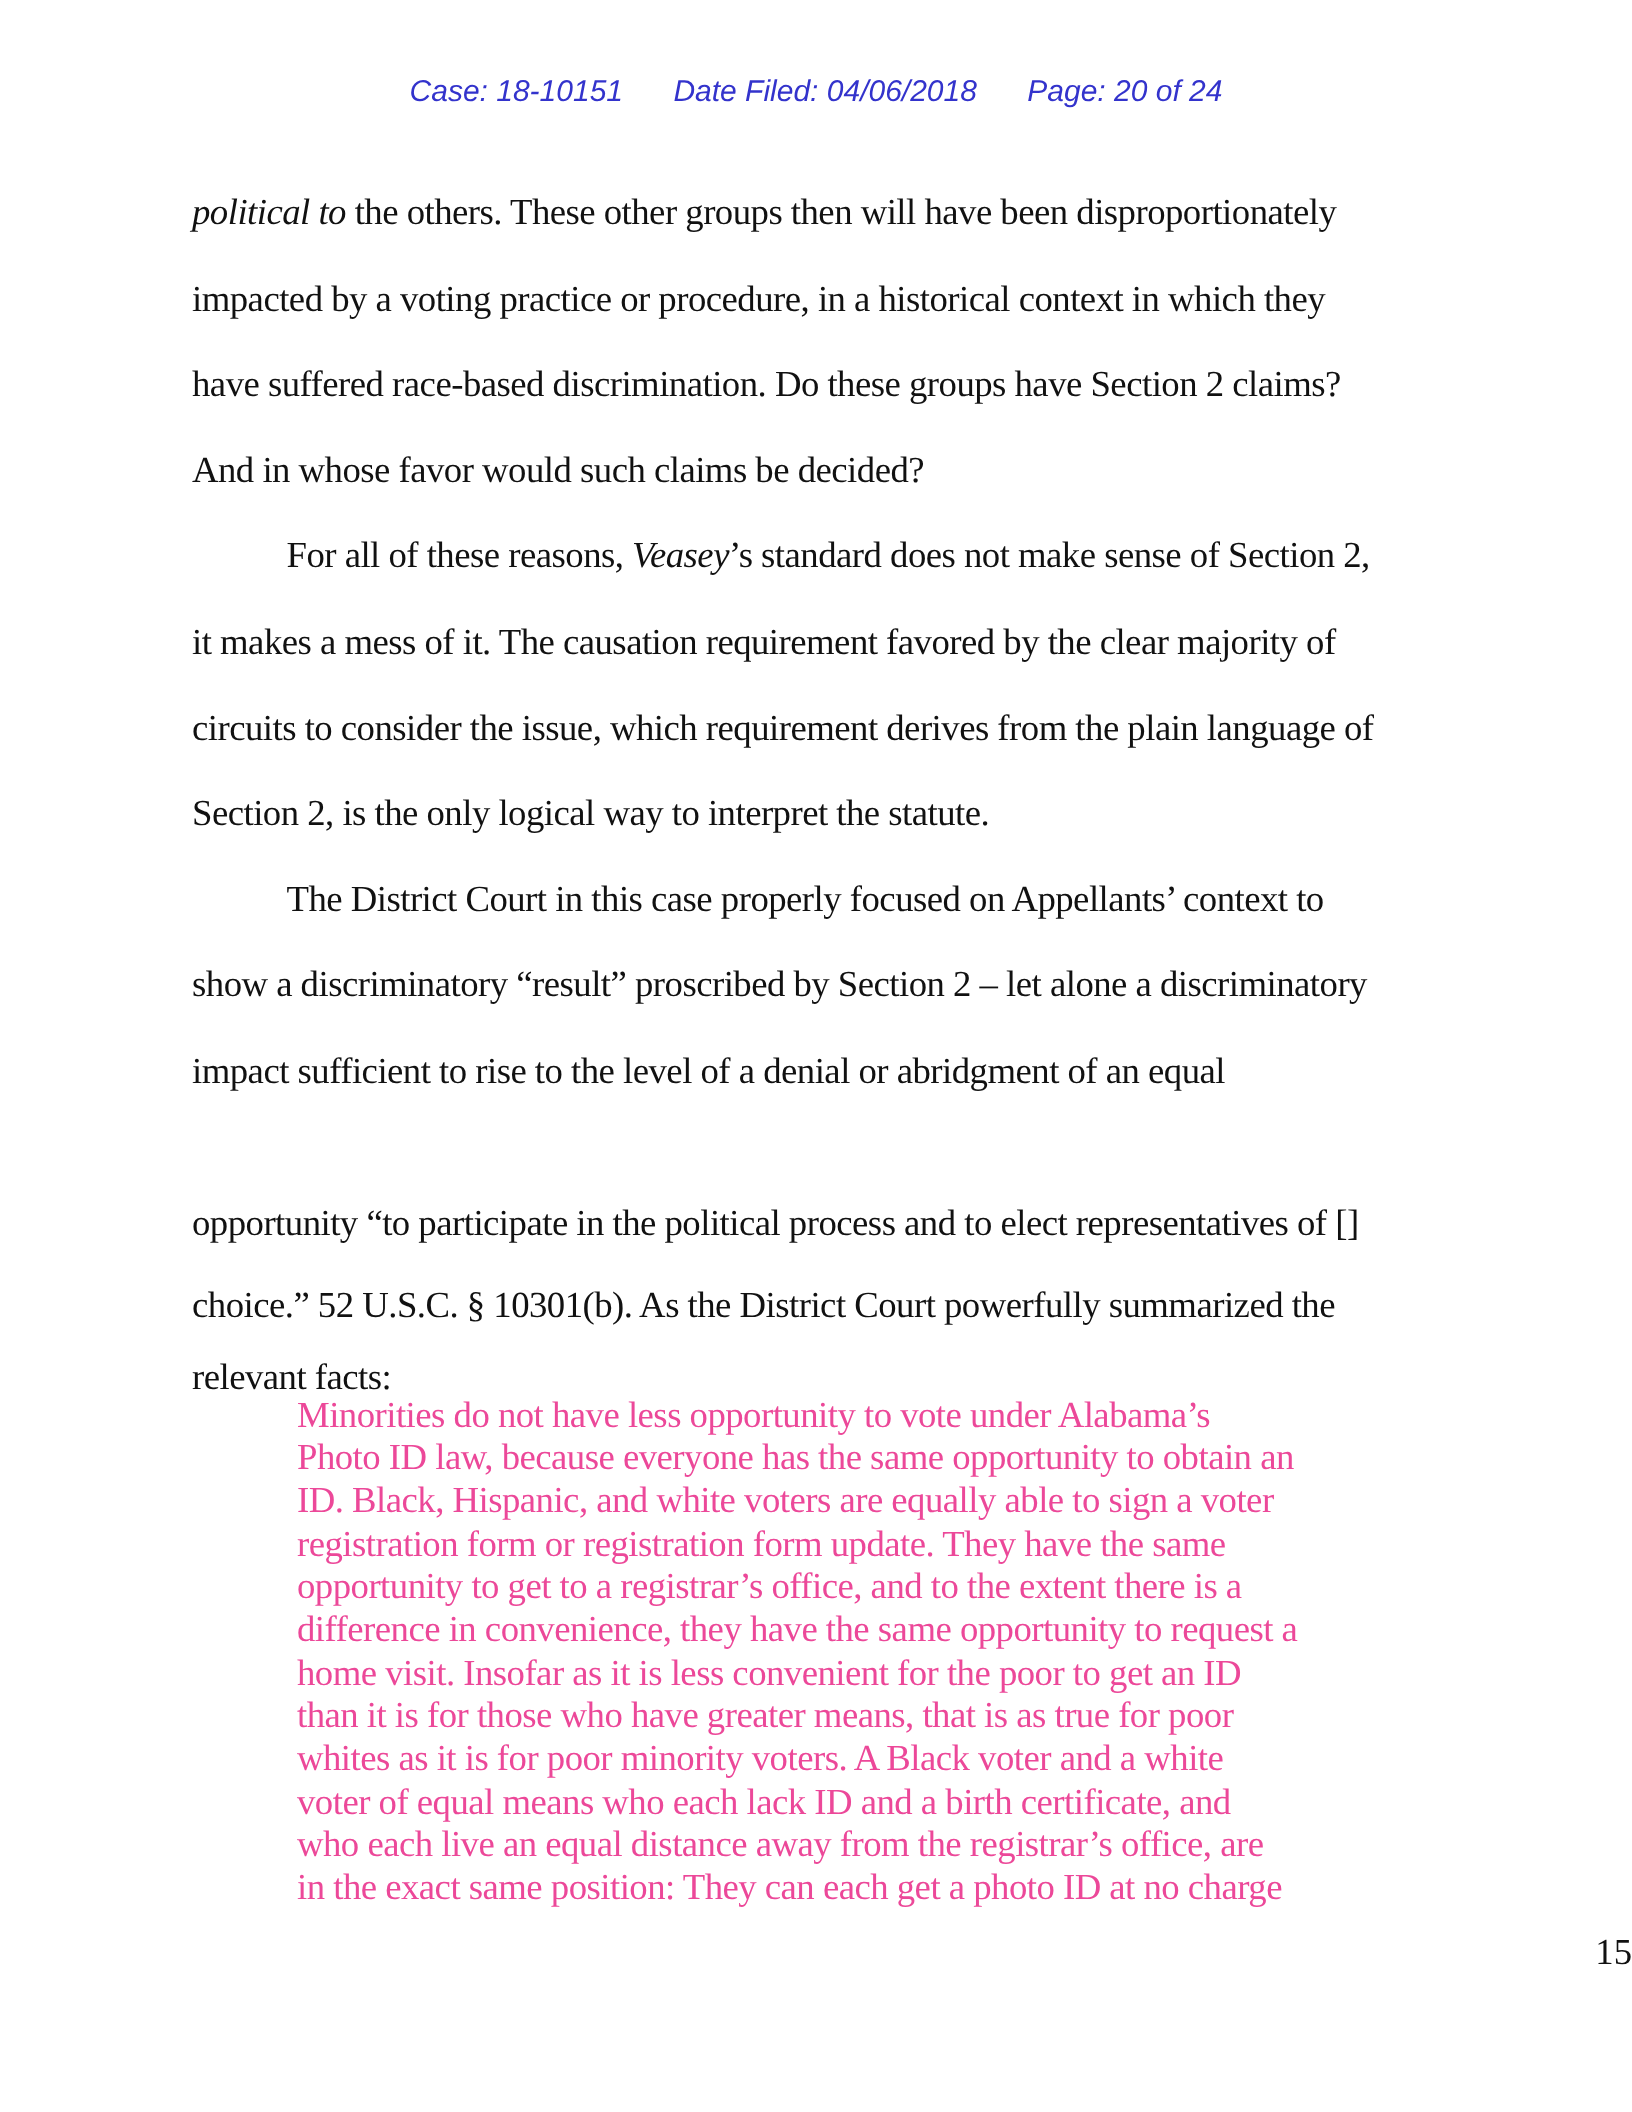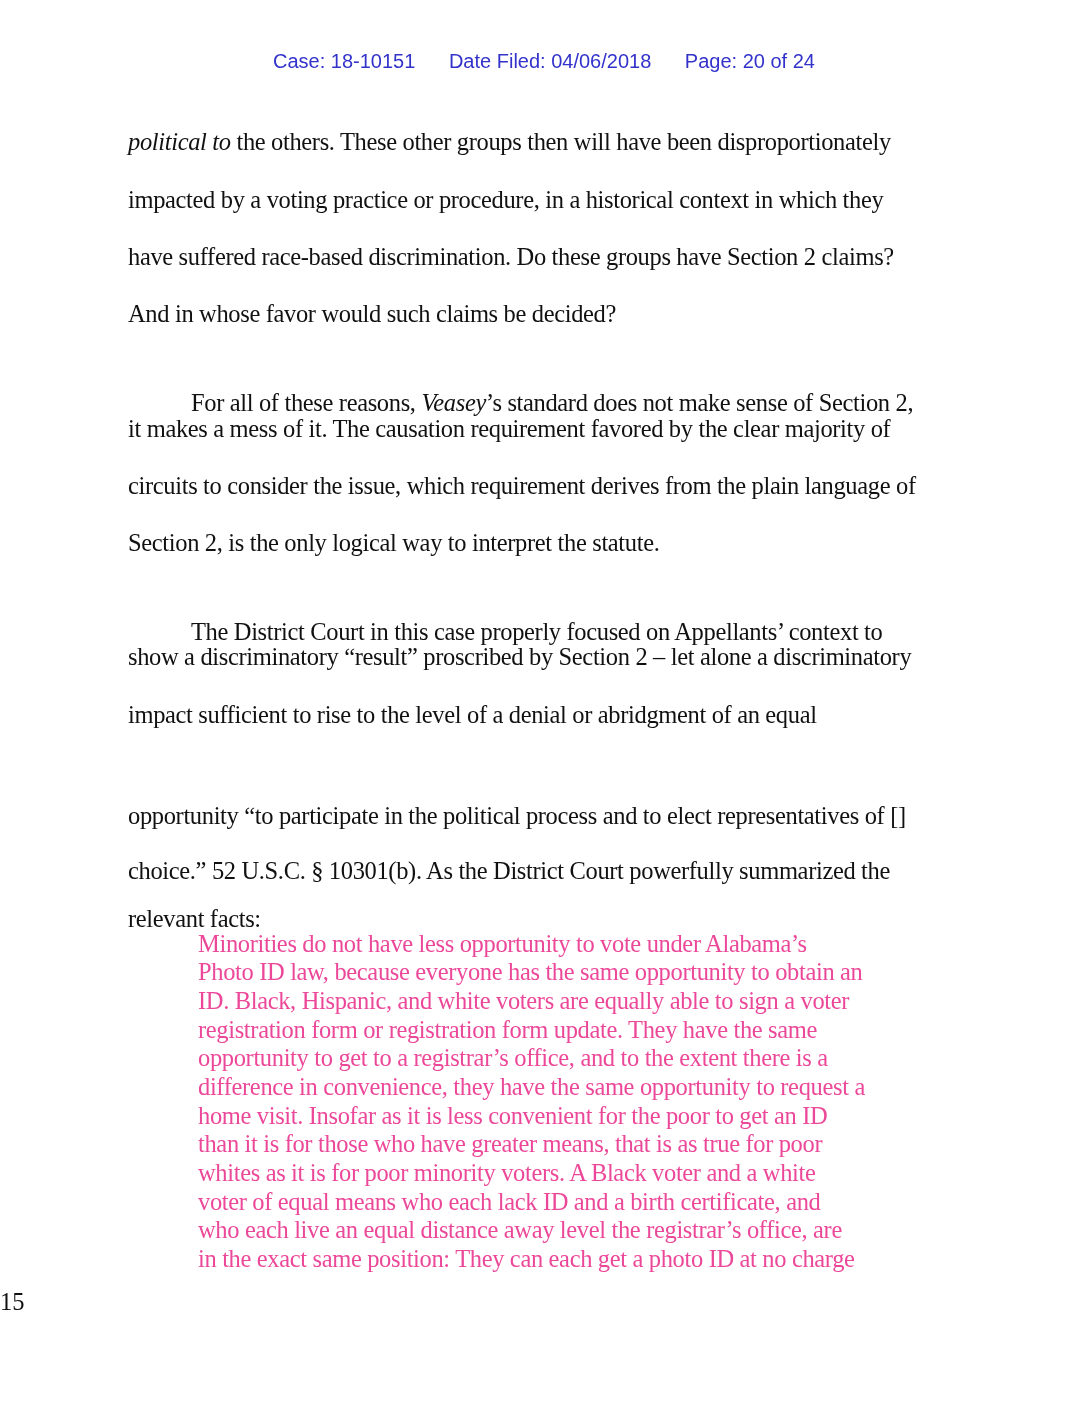--- a/index.html
+++ b/index.html
@@ -1,34 +1,34 @@
 <!DOCTYPE html>
 <html><head>
 <meta charset="utf-8">
 <style>
   html, body { margin: 0; padding: 0; background: #ffffff; }
   body { width: 1088px; height: 1408px; position: relative; overflow: hidden; }
   .header {
     position: absolute; top: 50px; left: 0; width: 1088px; text-align: center;
     font-family: "Liberation Sans", sans-serif; font-size: 20px; color: #3333cc;
   }
-  .header span { margin: 0 14px; }
+  .header span { margin: 0 14px; font-style: italic; }
   .line {
     position: absolute; left: 128px; white-space: nowrap;
     font-family: "Liberation Serif", serif; font-size: 24.5px; color: #111;
     letter-spacing: -0.35px;
   }
-  .ind { left: 191px; margin-top: 32px; }
+  .ind { left: 191px; }
   .q {
     position: absolute; left: 198px; white-space: nowrap;
     font-family: "Liberation Serif", serif; font-size: 24.5px; color: #ec4899;
     letter-spacing: -0.35px;
   }
   .pn {
-    position: absolute; top: 1288px; left: 0; width: 1088px; text-align: left;
+    position: absolute; top: 1288px; left: 0; width: 1088px; text-align: right;
     font-family: "Liberation Serif", serif; font-size: 24.5px; color: #111;
   }
   i { font-style: italic; }
 </style>
 </head>
 <body>
 
 <div class="header">
   <span>Case: 18-10151</span>
   <span>Date Filed: 04/06/2018</span>
@@ -56,17 +56,17 @@
   <div class="q" style="top:930px">Minorities do not have less opportunity to vote under Alabama’s</div>
   <div class="q" style="top:958px">Photo ID law, because everyone has the same opportunity to obtain an</div>
   <div class="q" style="top:987px">ID.  Black, Hispanic, and white voters are equally able to sign a voter</div>
   <div class="q" style="top:1016px">registration form or registration form update.  They have the same</div>
   <div class="q" style="top:1044px">opportunity to get to a registrar’s office, and to the extent there is a</div>
   <div class="q" style="top:1073px">difference in convenience, they have the same opportunity to request a</div>
   <div class="q" style="top:1102px">home visit.  Insofar as it is less convenient for the poor to get an ID</div>
   <div class="q" style="top:1130px">than it is for those who have greater means, that is as true for poor</div>
   <div class="q" style="top:1159px">whites as it is for poor minority voters.  A Black voter and a white</div>
   <div class="q" style="top:1188px">voter of equal means who each lack ID and a birth certificate, and</div>
-  <div class="q" style="top:1216px">who each live an equal distance away level the registrar’s office, are</div>
+  <div class="q" style="top:1216px">who each live an equal distance away from the registrar’s office, are</div>
   <div class="q" style="top:1245px">in the exact same position: They can each get a photo ID at no charge</div>
 </div>
 
 <div class="pn">15</div>
 
 </body></html>

